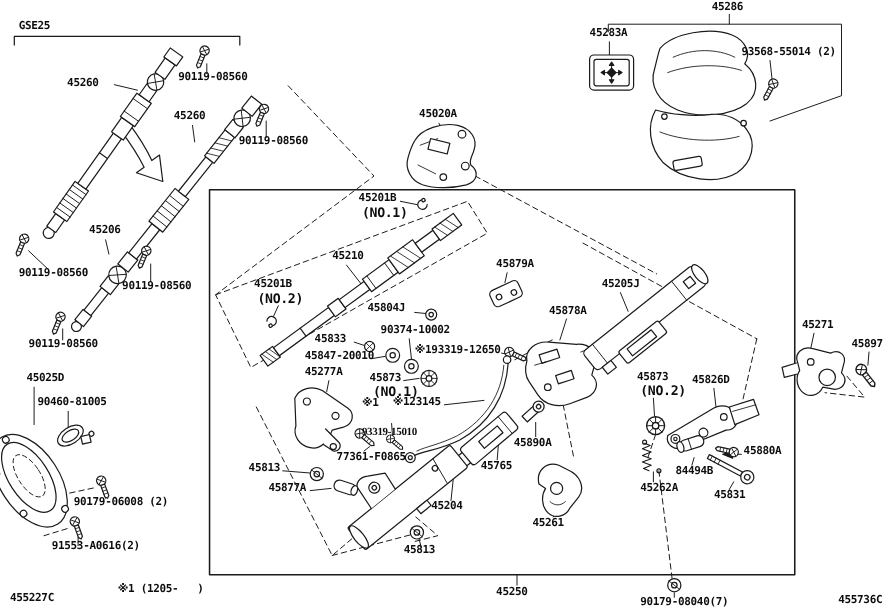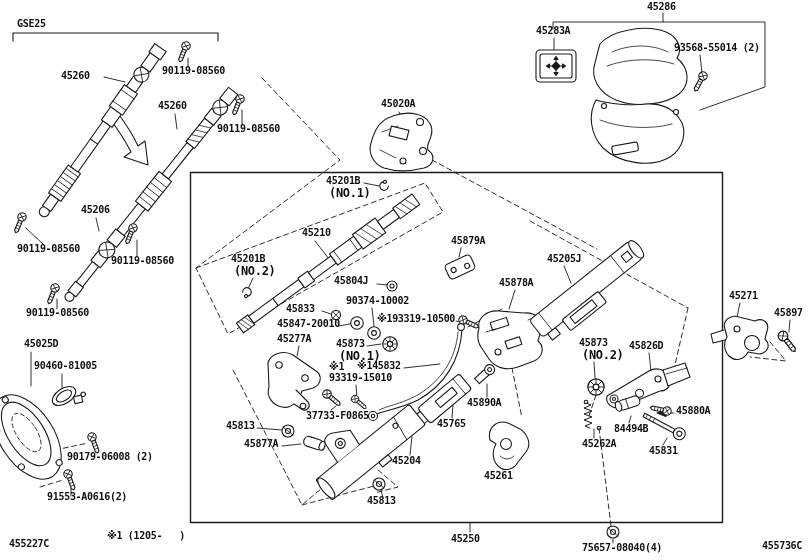--- a/index.html
+++ b/index.html
@@ -2,21 +2,21 @@
 <html><head>
 <meta charset="utf-8">
 <style>
   html,body{margin:0;padding:0;background:#fff;}
   #canvas{position:relative;width:811px;height:560px;background:#fff;overflow:hidden;
           font-family:"DejaVu Sans Mono","DejaVu Sans",sans-serif;}
   #art{position:absolute;left:0;top:0;}
   .lbl{position:absolute;font:700 10px "DejaVu Sans Mono","DejaVu Sans",sans-serif;
        letter-spacing:-0.3px;color:#0d0d0d;white-space:pre;line-height:10px;z-index:5;}
   .lbl .sub{display:block;font-size:12px;letter-spacing:-0.3px;padding-left:3px;margin-top:2px;}
-  .lbl.stack .sub{font-size:10px;padding-left:0;margin-top:1px;}
+  .lbl.stack .sub{font-size:10px;padding-left:0;margin-top:16px;font-family:Liberation Serif, serif;}
 </style>
 </head>
 <body>
 
 <div id="canvas">
 
 <svg id="art" width="811" height="560" viewBox="0 0 811 560" fill="none" stroke="#1a1a1a" stroke-width="1.1" stroke-linecap="round" stroke-linejoin="round">
   <defs>
     <g id="scr">
       <circle cx="0" cy="0" r="4.2"></circle>
@@ -388,41 +388,41 @@
 <div class="lbl" style="left:536px;top:26px">45283A</div>
 <div class="lbl" style="left:674px;top:43px">93568-55014 (2)</div>
 <div class="lbl" style="left:381px;top:99px">45020A</div>
 <div class="lbl" style="left:326px;top:176px"><span>45201B</span><span class="sub">(NO.1)</span></div>
 <div class="lbl" style="left:302px;top:228px">45210</div>
 <div class="lbl" style="left:231px;top:254px"><span>45201B</span><span class="sub">(NO.2)</span></div>
 <div class="lbl" style="left:334px;top:276px">45804J</div>
 <div class="lbl" style="left:286px;top:304px">45833</div>
 <div class="lbl" style="left:346px;top:296px">90374-10002</div>
 <div class="lbl" style="left:277px;top:319px">45847-20010</div>
-<div class="lbl" style="left:377px;top:314px">※193319-10500</div>
+<div class="lbl" style="left:377px;top:314px">※193319-12650</div>
 <div class="lbl" style="left:277px;top:334px">45277A</div>
 <div class="lbl" style="left:336px;top:339px"><span>45873</span><span class="sub">(NO.1)</span></div>
-<div class="lbl" style="left:357px;top:361px">※145832</div>
+<div class="lbl" style="left:357px;top:361px">※123145</div>
 <div class="lbl stack" style="left:329px;top:362px"><span>※1</span><span class="sub">93319-15010</span></div>
-<div class="lbl" style="left:306px;top:411px">37733-F0865</div>
+<div class="lbl" style="left:306px;top:411px">77361-F0865</div>
 <div class="lbl" style="left:226px;top:421px">45813</div>
 <div class="lbl" style="left:244px;top:439px">45877A</div>
 <div class="lbl" style="left:392px;top:456px">45204</div>
 <div class="lbl" style="left:367px;top:496px">45813</div>
 <div class="lbl" style="left:437px;top:419px">45765</div>
 <div class="lbl" style="left:467px;top:398px">45890A</div>
 <div class="lbl" style="left:484px;top:471px">45261</div>
 <div class="lbl" style="left:451px;top:236px">45879A</div>
 <div class="lbl" style="left:499px;top:278px">45878A</div>
 <div class="lbl" style="left:547px;top:254px">45205J</div>
 <div class="lbl" style="left:579px;top:338px"><span>45873</span><span class="sub">(NO.2)</span></div>
 <div class="lbl" style="left:629px;top:341px">45826D</div>
 <div class="lbl" style="left:582px;top:439px">45262A</div>
 <div class="lbl" style="left:614px;top:424px">84494B</div>
 <div class="lbl" style="left:649px;top:446px">45831</div>
 <div class="lbl" style="left:676px;top:406px">45880A</div>
 <div class="lbl" style="left:729px;top:291px">45271</div>
 <div class="lbl" style="left:774px;top:308px">45897</div>
 <div class="lbl" style="left:451px;top:534px">45250</div>
-<div class="lbl" style="left:582px;top:543px">75657-08040(4)</div>
+<div class="lbl" style="left:582px;top:543px">90179-08040(7)</div>
 <div class="lbl" style="left:762px;top:541px">455736C</div>
 
 </div>
 
 </body></html>

